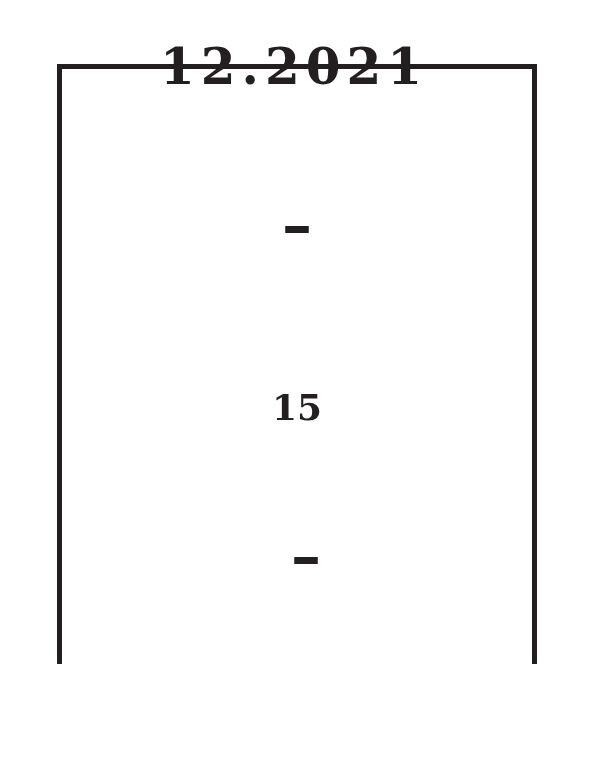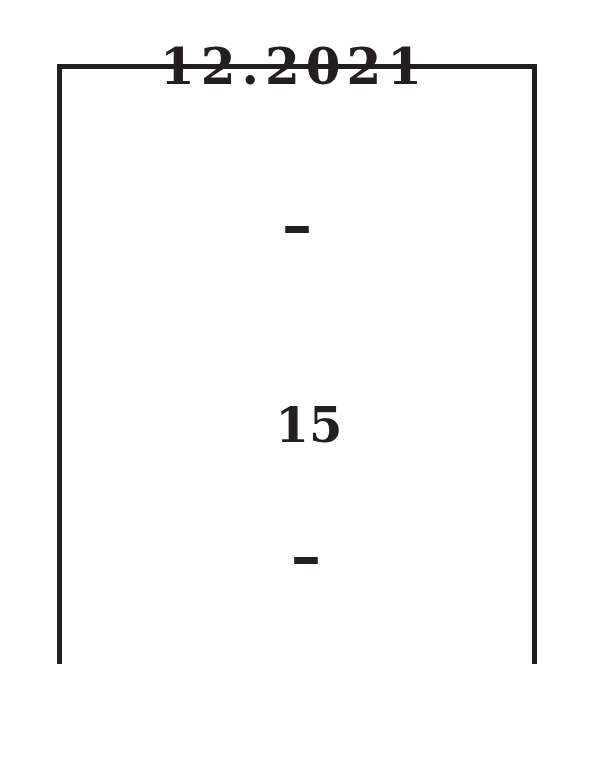--- a/index.html
+++ b/index.html
@@ -42,23 +42,22 @@
     font-size: 50px;
     letter-spacing: 6px;
   }
   .dash-top {
     left: 297px;
     top: 224px;
     font-size: 60px;
   }
   .issue {
     left: 297px;
-    top: 425px;
-    font-size: 48px;
-    margin-left: 12px;
+    top: 407px;
+    font-size: 36px;
   }
   .dash-bottom {
     left: 306px;
     top: 555px;
     font-size: 60px;
   }
   .title {
     left: 295px;
     top: 724px;
     font-size: 66px;

